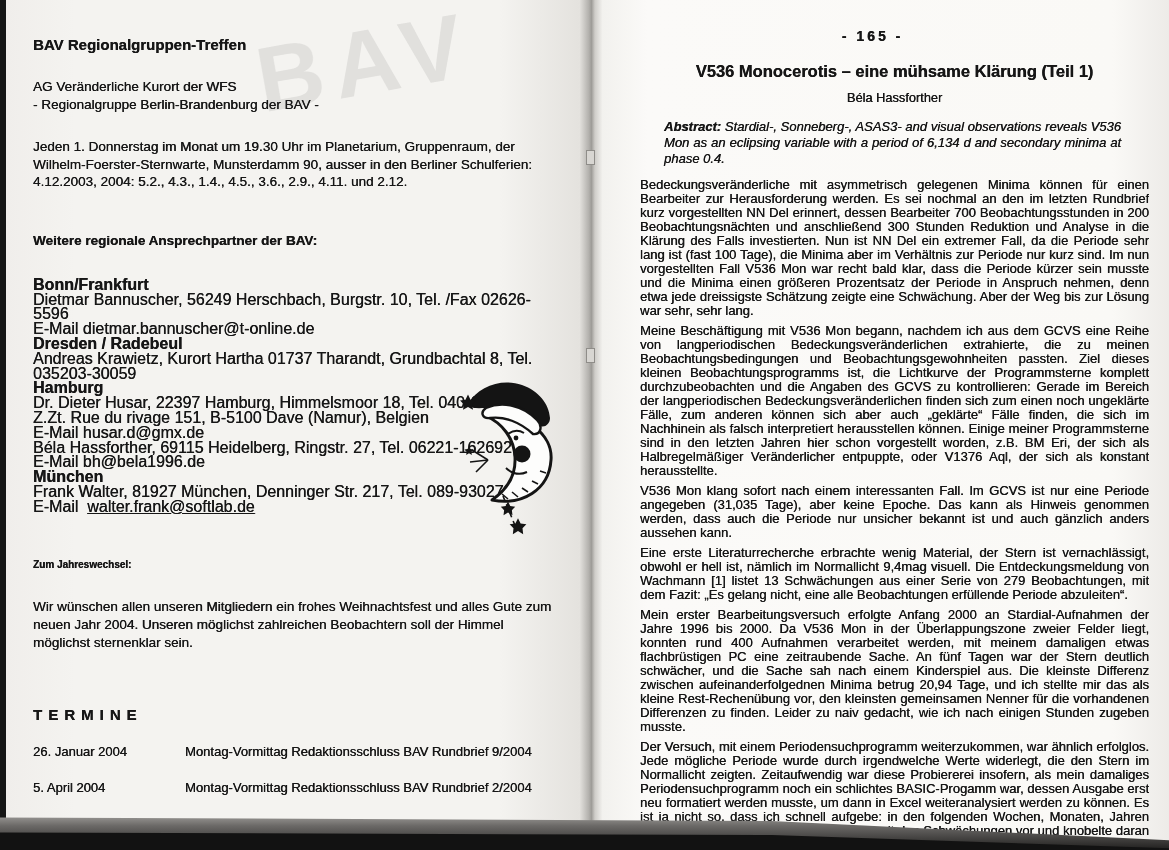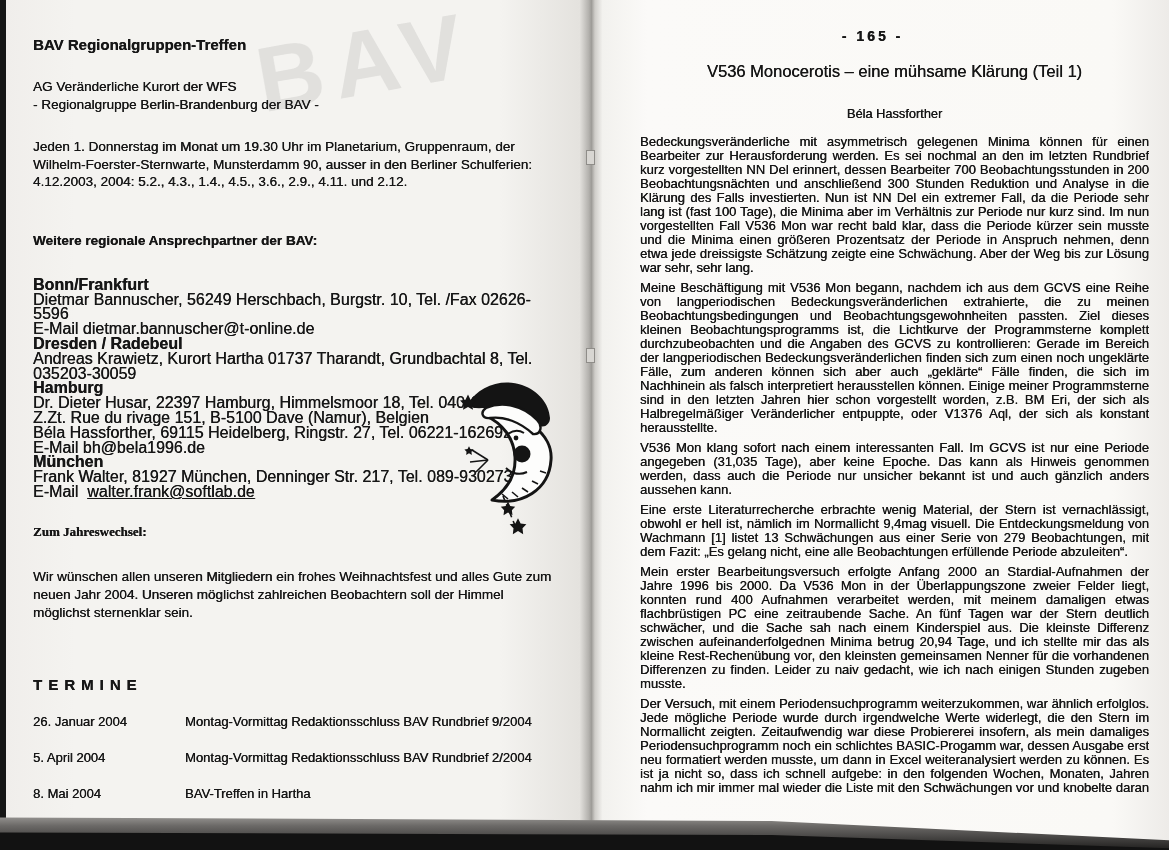--- a/index.html
+++ b/index.html
@@ -35,32 +35,32 @@
   .watermark{position:absolute;left:250px;top:10px;font-size:92px;font-weight:700;
     color:rgba(60,58,55,0.05);transform:rotate(-10deg);letter-spacing:10px;user-select:none;}
   .lp-title{font-size:15px;font-weight:700;margin:0 0 25px;}
   .lp-group{font-size:13.5px;line-height:18px;margin:0 0 24px;}
   .lp-meeting{font-size:13.5px;line-height:17.6px;margin:0 0 42px;max-width:516px;}
   .lp-h2{font-size:13.5px;font-weight:700;margin:0 0 30px;}
   .contact-block{font-size:16px;line-height:14.8px;margin:0 0 0;}
   .contact-city{font-weight:700;}
   .contact-line{}
   .u{text-decoration:underline;}
-  .lp-season-h{font-size:13px;font-weight:700;margin:24px 0 28px;font-family:Liberation Serif, serif;}
+  .lp-season-h{font-size:10px;font-weight:700;margin:44px 0 28px;}
   .lp-season{font-size:13.5px;line-height:18px;max-width:524px;margin:0;}
   .lp-termine-h{font-size:15px;font-weight:700;letter-spacing:6px;margin:54px 0 0;}
   .termine-row{display:grid;grid-template-columns:152px 1fr;font-size:13px;margin-top:21px;}
   .termine-row .ev{padding-right:4px;}
   
   .moon-illo{position:absolute;left:450px;top:378px;}
   
   .rp-inner{position:relative;width:100%;height:100%;padding:28px 20px 0 38px;}
   .rp-pagenum{text-align:center;font-size:14px;letter-spacing:3px;font-weight:700;
     position:relative;left:-22px;margin:0 0 18px;}
-  .rp-title{text-align:center;font-size:16.5px;font-weight:400;margin:0 0 25px;}
+  .rp-title{text-align:center;font-size:16.5px;font-weight:700;margin:0 0 9px;}
   .rp-author{text-align:center;font-size:12.8px;margin:0 0 14px;}
   .rp-abstract{font-style:italic;font-size:13px;line-height:16.2px;text-align:justify;
     margin:0 28px 10px 24px;}
   .rp-abstract b{font-weight:700;}
   .rp-body{height:660px;overflow:hidden;}
   .rp-body p{font-size:13px;line-height:14px;text-align:justify;margin:0 0 6px;
     hyphens:auto;-webkit-hyphens:auto;}
 </style>
 </head>
 <body>
@@ -88,20 +88,21 @@
         <div class="contact-city">Bonn/Frankfurt</div>
         <div class="contact-line">Dietmar Bannuscher, 56249 Herschbach, Burgstr. 10, Tel. /Fax 02626-5596</div>
         <div class="contact-line">E-Mail dietmar.bannuscher@t-online.de</div>
 
         <div class="contact-city">Dresden / Radebeul</div>
         <div class="contact-line">Andreas Krawietz, Kurort Hartha 01737 Tharandt, Grundbachtal 8, Tel. 035203-30059</div>
 
         <div class="contact-city">Hamburg</div>
         <div class="contact-line">Dr. Dieter Husar, 22397 Hamburg, Himmelsmoor 18, Tel. 040-6070055</div>
         <div class="contact-line">Z.Zt. Rue du rivage 151, B-5100 Dave (Namur), Belgien</div>
+        <div class="contact-line">E-Mail husar.d@gmx.de</div>
 
         <div class="contact-line">Béla Hassforther, 69115 Heidelberg, Ringstr. 27, Tel. 06221-162692</div>
         <div class="contact-line">E-Mail bh@bela1996.de</div>
 
         <div class="contact-city">München</div>
         <div class="contact-line">Frank Walter, 81927 München, Denninger Str. 217, Tel. 089-9302738</div>
         <div class="contact-line">
           <span>E-Mail</span>&nbsp;
           <span class="u">walter.frank@softlab.de</span>
         </div>
@@ -177,20 +178,24 @@
     <div class="staple s1"></div>
     <div class="staple s2"></div>
   </div>
 
   <div class="page page-right">
     <div class="rp-inner txt">
       <div class="rp-pagenum">- 165 -</div>
       <h2 class="rp-title">V536 Monocerotis – eine mühsame Klärung (Teil 1)</h2>
       <div class="rp-author">Béla Hassforther</div>
 
+      <p class="rp-abstract">
+        <b>Abstract:</b>
+        <span>Stardial-, Sonneberg-, ASAS3- and visual observations reveals V536 Mon as an eclipsing variable with a period of 6,134 d and secondary minima at phase 0.4.</span>
+      </p>
 
       <div class="rp-body">
         <p>Bedeckungsveränderliche mit asymmetrisch gelegenen Minima können für einen Bearbeiter zur Herausforderung werden. Es sei nochmal an den im letzten Rundbrief kurz vorgestellten NN Del erinnert, dessen Bearbeiter 700 Beobachtungsstunden in 200 Beobachtungsnächten und anschließend 300 Stunden Reduktion und Analyse in die Klärung des Falls investierten. Nun ist NN Del ein extremer Fall, da die Periode sehr lang ist (fast 100 Tage), die Minima aber im Verhältnis zur Periode nur kurz sind. Im nun vorgestellten Fall V536 Mon war recht bald klar, dass die Periode kürzer sein musste und die Minima einen größeren Prozentsatz der Periode in Anspruch nehmen, denn etwa jede dreissigste Schätzung zeigte eine Schwächung. Aber der Weg bis zur Lösung war sehr, sehr lang.</p>
         <p>Meine Beschäftigung mit V536 Mon begann, nachdem ich aus dem GCVS eine Reihe von langperiodischen Bedeckungsveränderlichen extrahierte, die zu meinen Beobachtungsbedingungen und Beobachtungsgewohnheiten passten. Ziel dieses kleinen Beobachtungsprogramms ist, die Lichtkurve der Programmsterne komplett durchzubeobachten und die Angaben des GCVS zu kontrollieren: Gerade im Bereich der langperiodischen Bedeckungsveränderlichen finden sich zum einen noch ungeklärte Fälle, zum anderen können sich aber auch „geklärte“ Fälle finden, die sich im Nachhinein als falsch interpretiert herausstellen können. Einige meiner Programmsterne sind in den letzten Jahren hier schon vorgestellt worden, z.B. BM Eri, der sich als Halbregelmäßiger Veränderlicher entpuppte, oder V1376 Aql, der sich als konstant herausstellte.</p>
         <p>V536 Mon klang sofort nach einem interessanten Fall. Im GCVS ist nur eine Periode angegeben (31,035 Tage), aber keine Epoche. Das kann als Hinweis genommen werden, dass auch die Periode nur unsicher bekannt ist und auch gänzlich anders aussehen kann.</p>
         <p>Eine erste Literaturrecherche erbrachte wenig Material, der Stern ist vernachlässigt, obwohl er hell ist, nämlich im Normallicht 9,4mag visuell. Die Entdeckungsmeldung von Wachmann [1] listet 13 Schwächungen aus einer Serie von 279 Beobachtungen, mit dem Fazit: „Es gelang nicht, eine alle Beobachtungen erfüllende Periode abzuleiten“.</p>
         <p>Mein erster Bearbeitungsversuch erfolgte Anfang 2000 an Stardial-Aufnahmen der Jahre 1996 bis 2000. Da V536 Mon in der Überlappungszone zweier Felder liegt, konnten rund 400 Aufnahmen verarbeitet werden, mit meinem damaligen etwas flachbrüstigen PC eine zeitraubende Sache. An fünf Tagen war der Stern deutlich schwächer, und die Sache sah nach einem Kinderspiel aus. Die kleinste Differenz zwischen aufeinanderfolgednen Minima betrug 20,94 Tage, und ich stellte mir das als kleine Rest-Rechenübung vor, den kleinsten gemeinsamen Nenner für die vorhandenen Differenzen zu finden. Leider zu naiv gedacht, wie ich nach einigen Stunden zugeben musste.</p>
         <p>Der Versuch, mit einem Periodensuchprogramm weiterzukommen, war ähnlich erfolglos. Jede mögliche Periode wurde durch irgendwelche Werte widerlegt, die den Stern im Normallicht zeigten. Zeitaufwendig war diese Probiererei insofern, als mein damaliges Periodensuchprogramm noch ein schlichtes BASIC-Progamm war, dessen Ausgabe erst neu formatiert werden musste, um dann in Excel weiteranalysiert werden zu können. Es ist ja nicht so, dass ich schnell aufgebe: in den folgenden Wochen, Monaten, Jahren nahm ich mir immer mal wieder die Liste mit den Schwächungen vor und knobelte daran herum, schrieb einmal auch ein Programm, welches die denkbaren Perioden durchpermutierte, nur um immer irgendwelche Widersprüche zu finden. Das Fazit von Wachmann musste ich schließlich auch für meine Be-</p>
       </div>
     </div>

